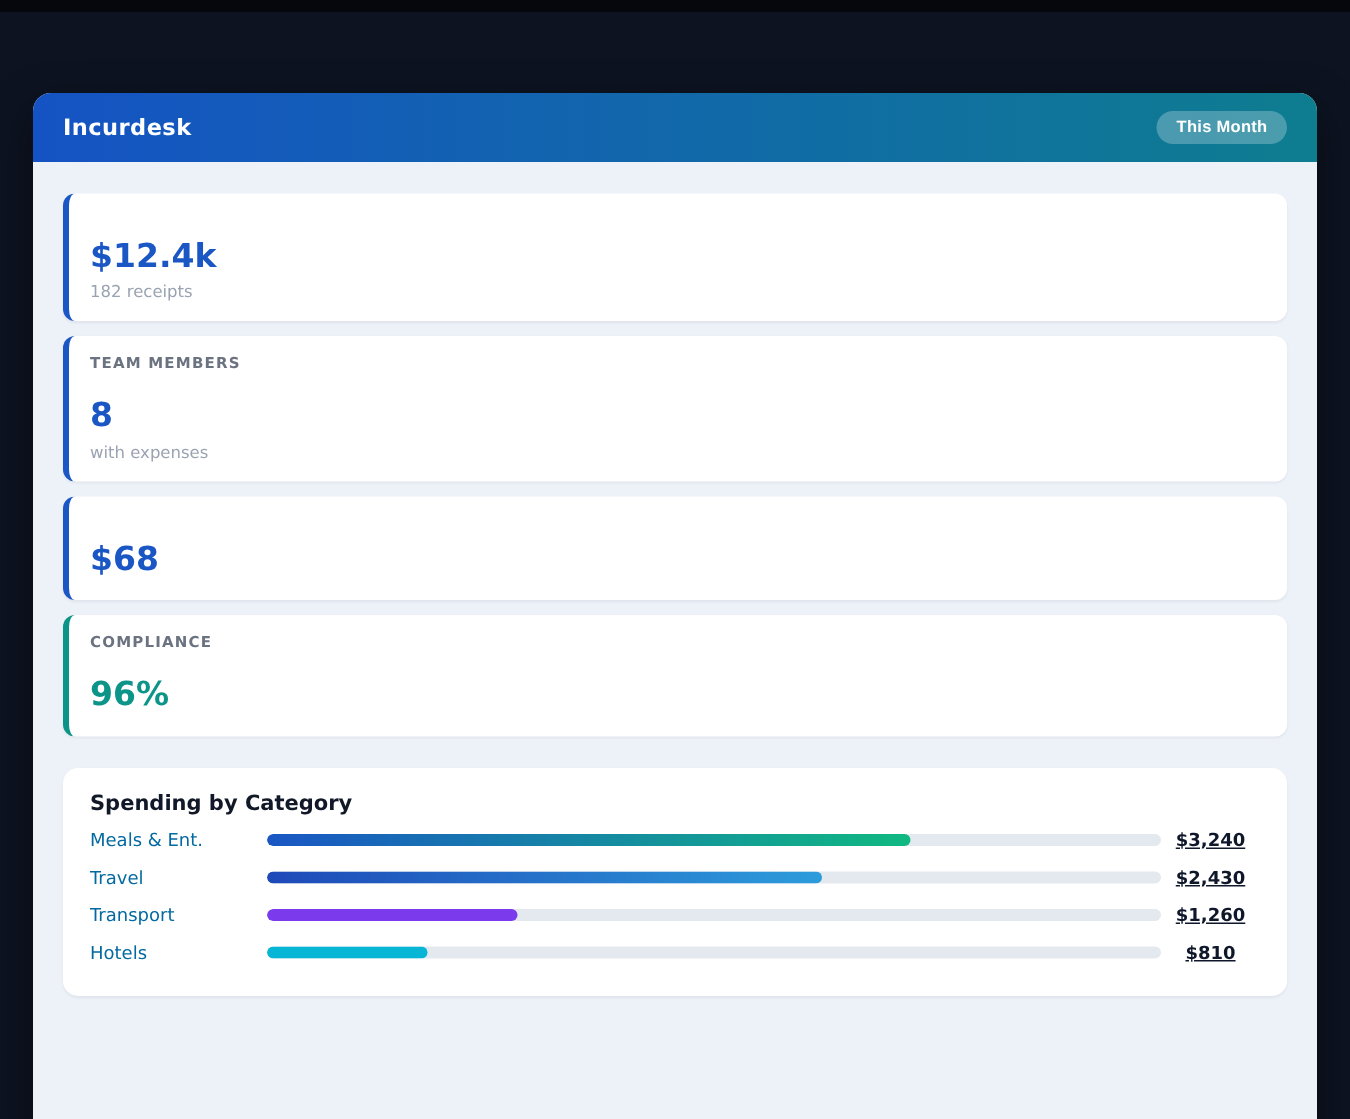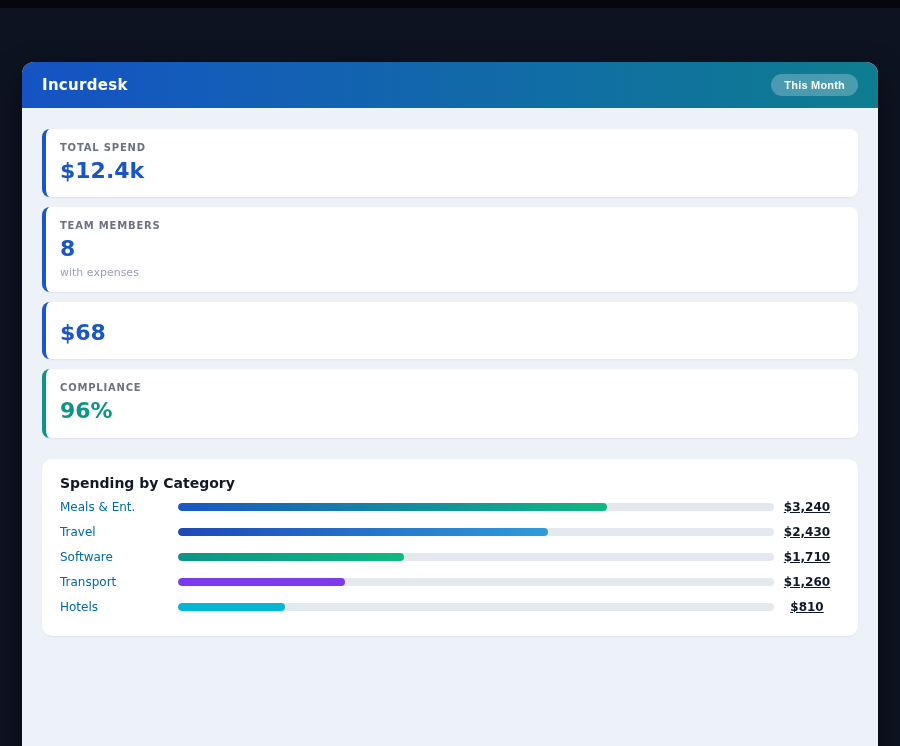--- a/index.html
+++ b/index.html
@@ -46,21 +46,21 @@
     padding: 13px 16px 13px 14px;
     margin-bottom: 10px;
     box-shadow: 0 1px 2px rgba(15,23,42,0.06);
   }
   .stat-label {
     font-size: 10px; font-weight: bold; color: #6b7280;
     letter-spacing: 0.8px; text-transform: uppercase;
   }
   .stat-value {
     font-size: 22px; font-weight: bold; color: #1a56c4;
-    margin-top: 5px; line-height: 1.2;
+    margin-top: 17px; line-height: 1.2;
   }
   .stat-caption {
     font-size: 11px; color: #9aa3b2; margin-top: 3px;
   }
   .stat-caption:empty { display: none; }
   .spending-card {
     background: #ffffff;
     border-radius: 10px;
     margin-top: 21px;
     padding: 16px 18px 16px 18px;
@@ -103,22 +103,22 @@
 <div class="app-shell">
 
   <div class="app-header">
     <div class="app-title">Incurdesk</div>
     <button class="month-badge">This Month</button>
   </div>
 
   <div class="content">
 
     <div class="stat-card" style="border-left-color: rgb(26, 86, 196);">
-      <div class="stat-label">TOTAL SPEND</div>
       <div class="stat-value" style="color: rgb(26, 86, 196);">$12.4k</div>
+      <div class="stat-caption">182 receipts</div>
     </div>
 
     <div class="stat-card" style="border-left-color: rgb(26, 86, 196);">
       <div class="stat-label">TEAM MEMBERS</div>
       <div class="stat-value" style="color: rgb(26, 86, 196);">8</div>
       <div class="stat-caption">with expenses</div>
     </div>
 
     <div class="stat-card" style="border-left-color: rgb(26, 86, 196);">
       <div class="stat-value" style="color: rgb(26, 86, 196);">$68</div>
@@ -143,27 +143,20 @@
       </div>
 
       <div class="category-row">
         <div class="category-label">Travel</div>
         <div class="bar-track">
           <div class="bar-fill" style="width: 62%; background: linear-gradient(90deg, rgb(30, 73, 184), rgb(45, 156, 219));"></div>
         </div>
         <div class="category-value">$2,430</div>
       </div>
 
-      <div class="category-row">
-        <div class="category-label">Software</div>
-        <div class="bar-track">
-          <div class="bar-fill" style="width: 38%; background: linear-gradient(90deg, rgb(13, 148, 136), rgb(16, 185, 129));"></div>
-        </div>
-        <div class="category-value">$1,710</div>
-      </div>
 
       <div class="category-row">
         <div class="category-label">Transport</div>
         <div class="bar-track">
           <div class="bar-fill" style="width: 28%; background: rgb(124, 58, 237);"></div>
         </div>
         <div class="category-value">$1,260</div>
       </div>
 
       <div class="category-row">

